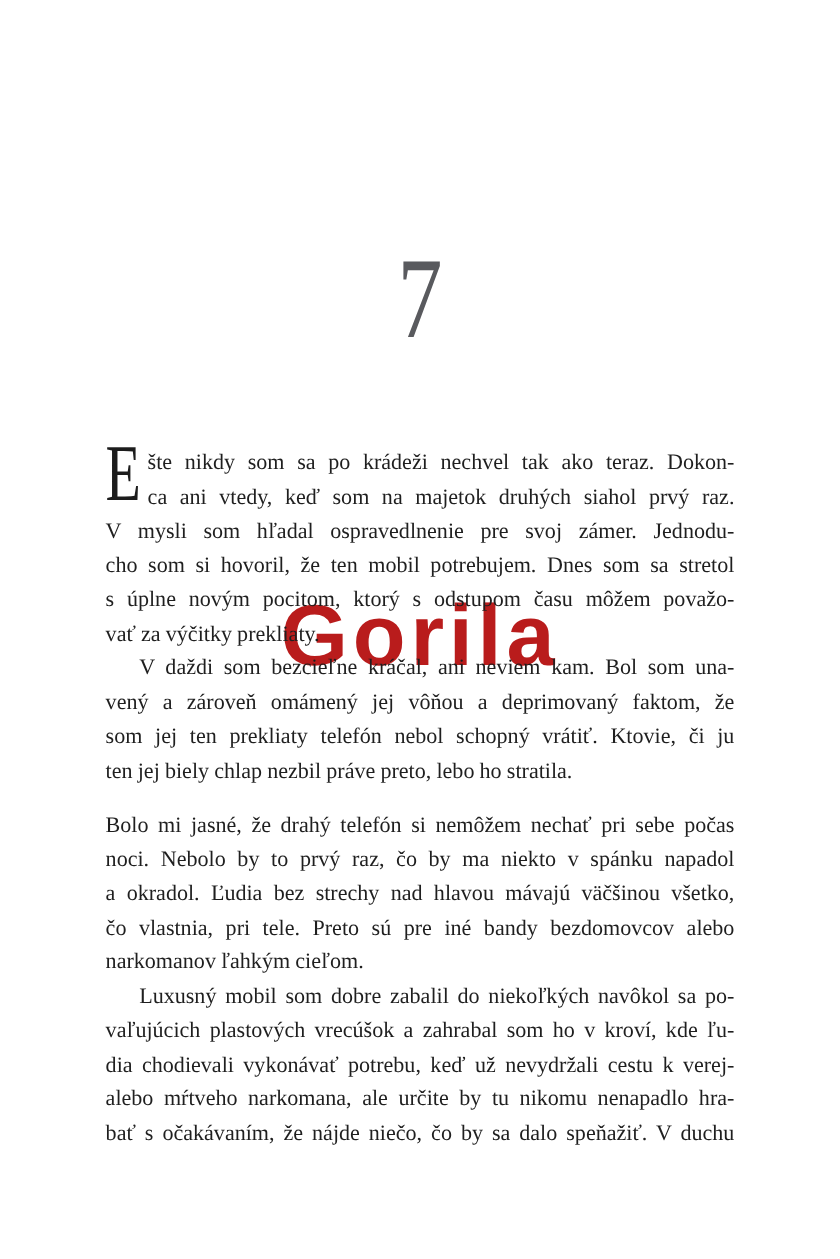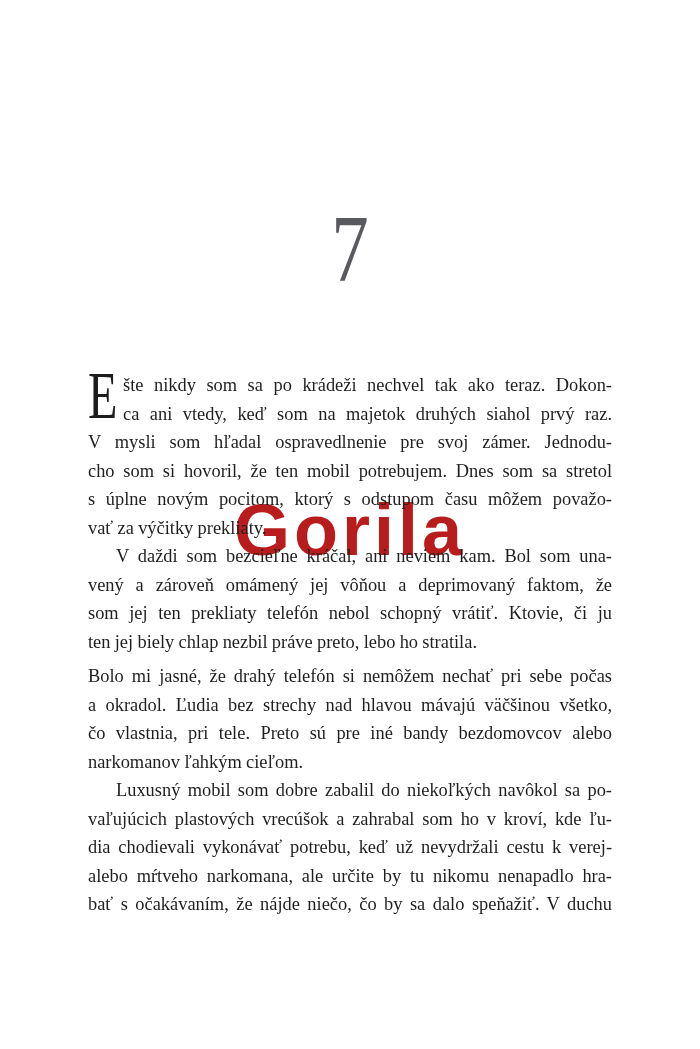--- a/index.html
+++ b/index.html
@@ -54,21 +54,21 @@
     position: absolute;
     left: 88px;
     top: 371px;
     width: 524px;
     z-index: 2;
     font-size: 18.4px;
     color: #1f1f1f;
     word-spacing: -0.3px;
   }
   .para { margin: 0; }
-  .para.gap { margin-top: 6px; }
+  .para.gap { margin-top: 17px; }
   .line {
     height: 28.5px;
     line-height: 28.5px;
     white-space: nowrap;
     text-align: justify;
     text-align-last: justify;
     overflow: visible;
   }
   .line.lastline { text-align-last: left; }
   .line.indent { padding-left: 28px; }
@@ -105,20 +105,21 @@
         <div class="line lastline">vať za výčitky prekliaty.</div>
       </div>
       <div class="para">
         <div class="line indent">V daždi som bezcieľne kráčal, ani neviem kam. Bol som una-</div>
         <div class="line">vený a zároveň omámený jej vôňou a deprimovaný faktom, že</div>
         <div class="line">som jej ten prekliaty telefón nebol schopný vrátiť. Ktovie, či ju</div>
         <div class="line lastline">ten jej biely chlap nezbil práve preto, lebo ho stratila.</div>
       </div>
       <div class="para gap">
         <div class="line">Bolo mi jasné, že drahý telefón si nemôžem nechať pri sebe počas</div>
+        <div class="line">noci. Nebolo by to prvý raz, čo by ma niekto v spánku napadol</div>
         <div class="line">a okradol. Ľudia bez strechy nad hlavou mávajú väčšinou všetko,</div>
         <div class="line">čo vlastnia, pri tele. Preto sú pre iné bandy bezdomovcov alebo</div>
         <div class="line lastline">narkomanov ľahkým cieľom.</div>
       </div>
       <div class="para">
         <div class="line indent">Luxusný mobil som dobre zabalil do niekoľkých navôkol sa po-</div>
         <div class="line">vaľujúcich plastových vrecúšok a zahrabal som ho v kroví, kde ľu-</div>
         <div class="line">dia chodievali vykonávať potrebu, keď už nevydržali cestu k verej-</div>
         <div class="line">alebo mŕtveho narkomana, ale určite by tu nikomu nenapadlo hra-</div>
         <div class="line">bať s očakávaním, že nájde niečo, čo by sa dalo speňažiť. V duchu</div>

